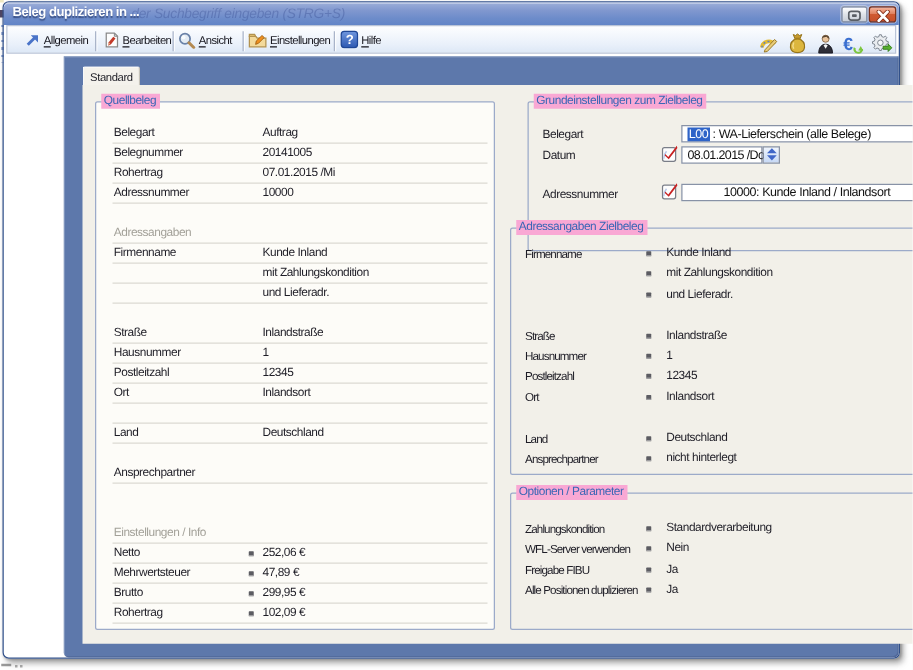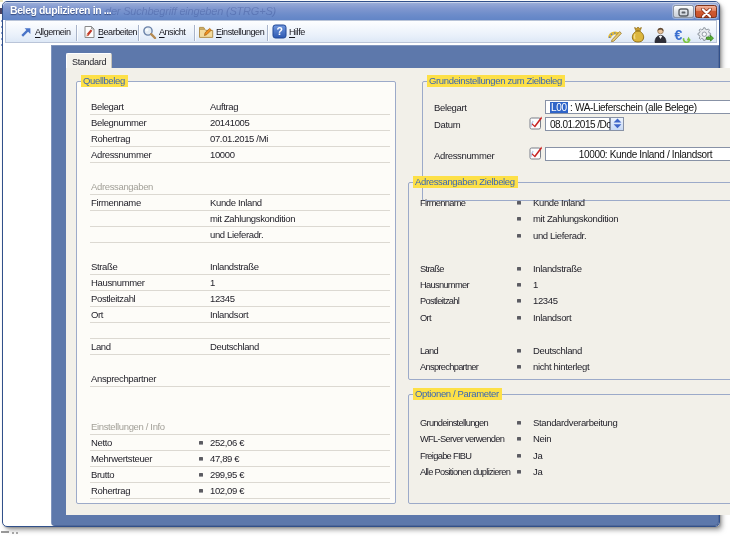--- a/index.html
+++ b/index.html
@@ -48,21 +48,21 @@
              box-shadow:inset 1px 1px 0 rgba(255,255,255,.22), inset -1px -1px 0 rgba(20,35,70,.18);margin-left:48px; }
   .tab { position:absolute; left:15px; top:8px; height:15px; padding:0 5px;
          background:#f4f2ec; border-radius:2px 2px 0 0; font-size:9px; letter-spacing:-0.3px;
          color:#1c1c24; line-height:16px;
          border-left:1px solid #ffffff; border-top:1px solid #ffffff; border-right:1px solid #c6c3ba; }
   .content { position:absolute; left:15px; top:23px; width:691px; bottom:11px; background:#f2f0e9; }
 
   
   .group { position:absolute; border:1px solid #9caac9; border-radius:2px; }
   .glabel { position:absolute; top:-7px; font-size:9.5px; letter-spacing:-0.35px; color:#3a66b5;
-            background:#fde047; padding:0 3px 0 2px; line-height:12px; white-space:nowrap;text-align:center; }
+            background:#f9a8d4; padding:0 3px 0 2px; line-height:12px; white-space:nowrap;text-align:center; }
   .g-quell  { left:10px;  top:13px;  width:320px; height:423px; background:#fdfcf8; }
   .g-quell .glabel { left:4px; }
   .g-set    { left:356px; top:13px;  width:338px; height:120px; }
   .g-addr   { left:342px; top:114px; width:330px; height:198px; }
   .g-opt    { left:342px; top:326px; width:338px; height:110px; }
   .g-set .glabel, .g-addr .glabel, .g-opt .glabel { left:4px; }
 
   
   .lrows { position:absolute; left:13px; top:17px; width:300px; }
   .lrow { position:relative; height:16px; }
@@ -466,21 +466,21 @@
                 <i class="bullet"></i>
                 <span class="val">nicht hinterlegt</span>
               </div>
           </div>
         </div>
 
         <div class="group g-opt">
           <span class="glabel">Optionen / Parameter</span>
           <div class="rrows">
           <div class="rrow">
-                <span class="lab">Grundeinstellungen</span>
+                <span class="lab">Zahlungskondition</span>
                 <i class="bullet"></i>
                 <span class="val">Standardverarbeitung</span>
               </div>
           <div class="rrow">
                 <span class="lab">WFL-Server verwenden</span>
                 <i class="bullet"></i>
                 <span class="val">Nein</span>
               </div>
           <div class="rrow">
                 <span class="lab">Freigabe FIBU</span>

